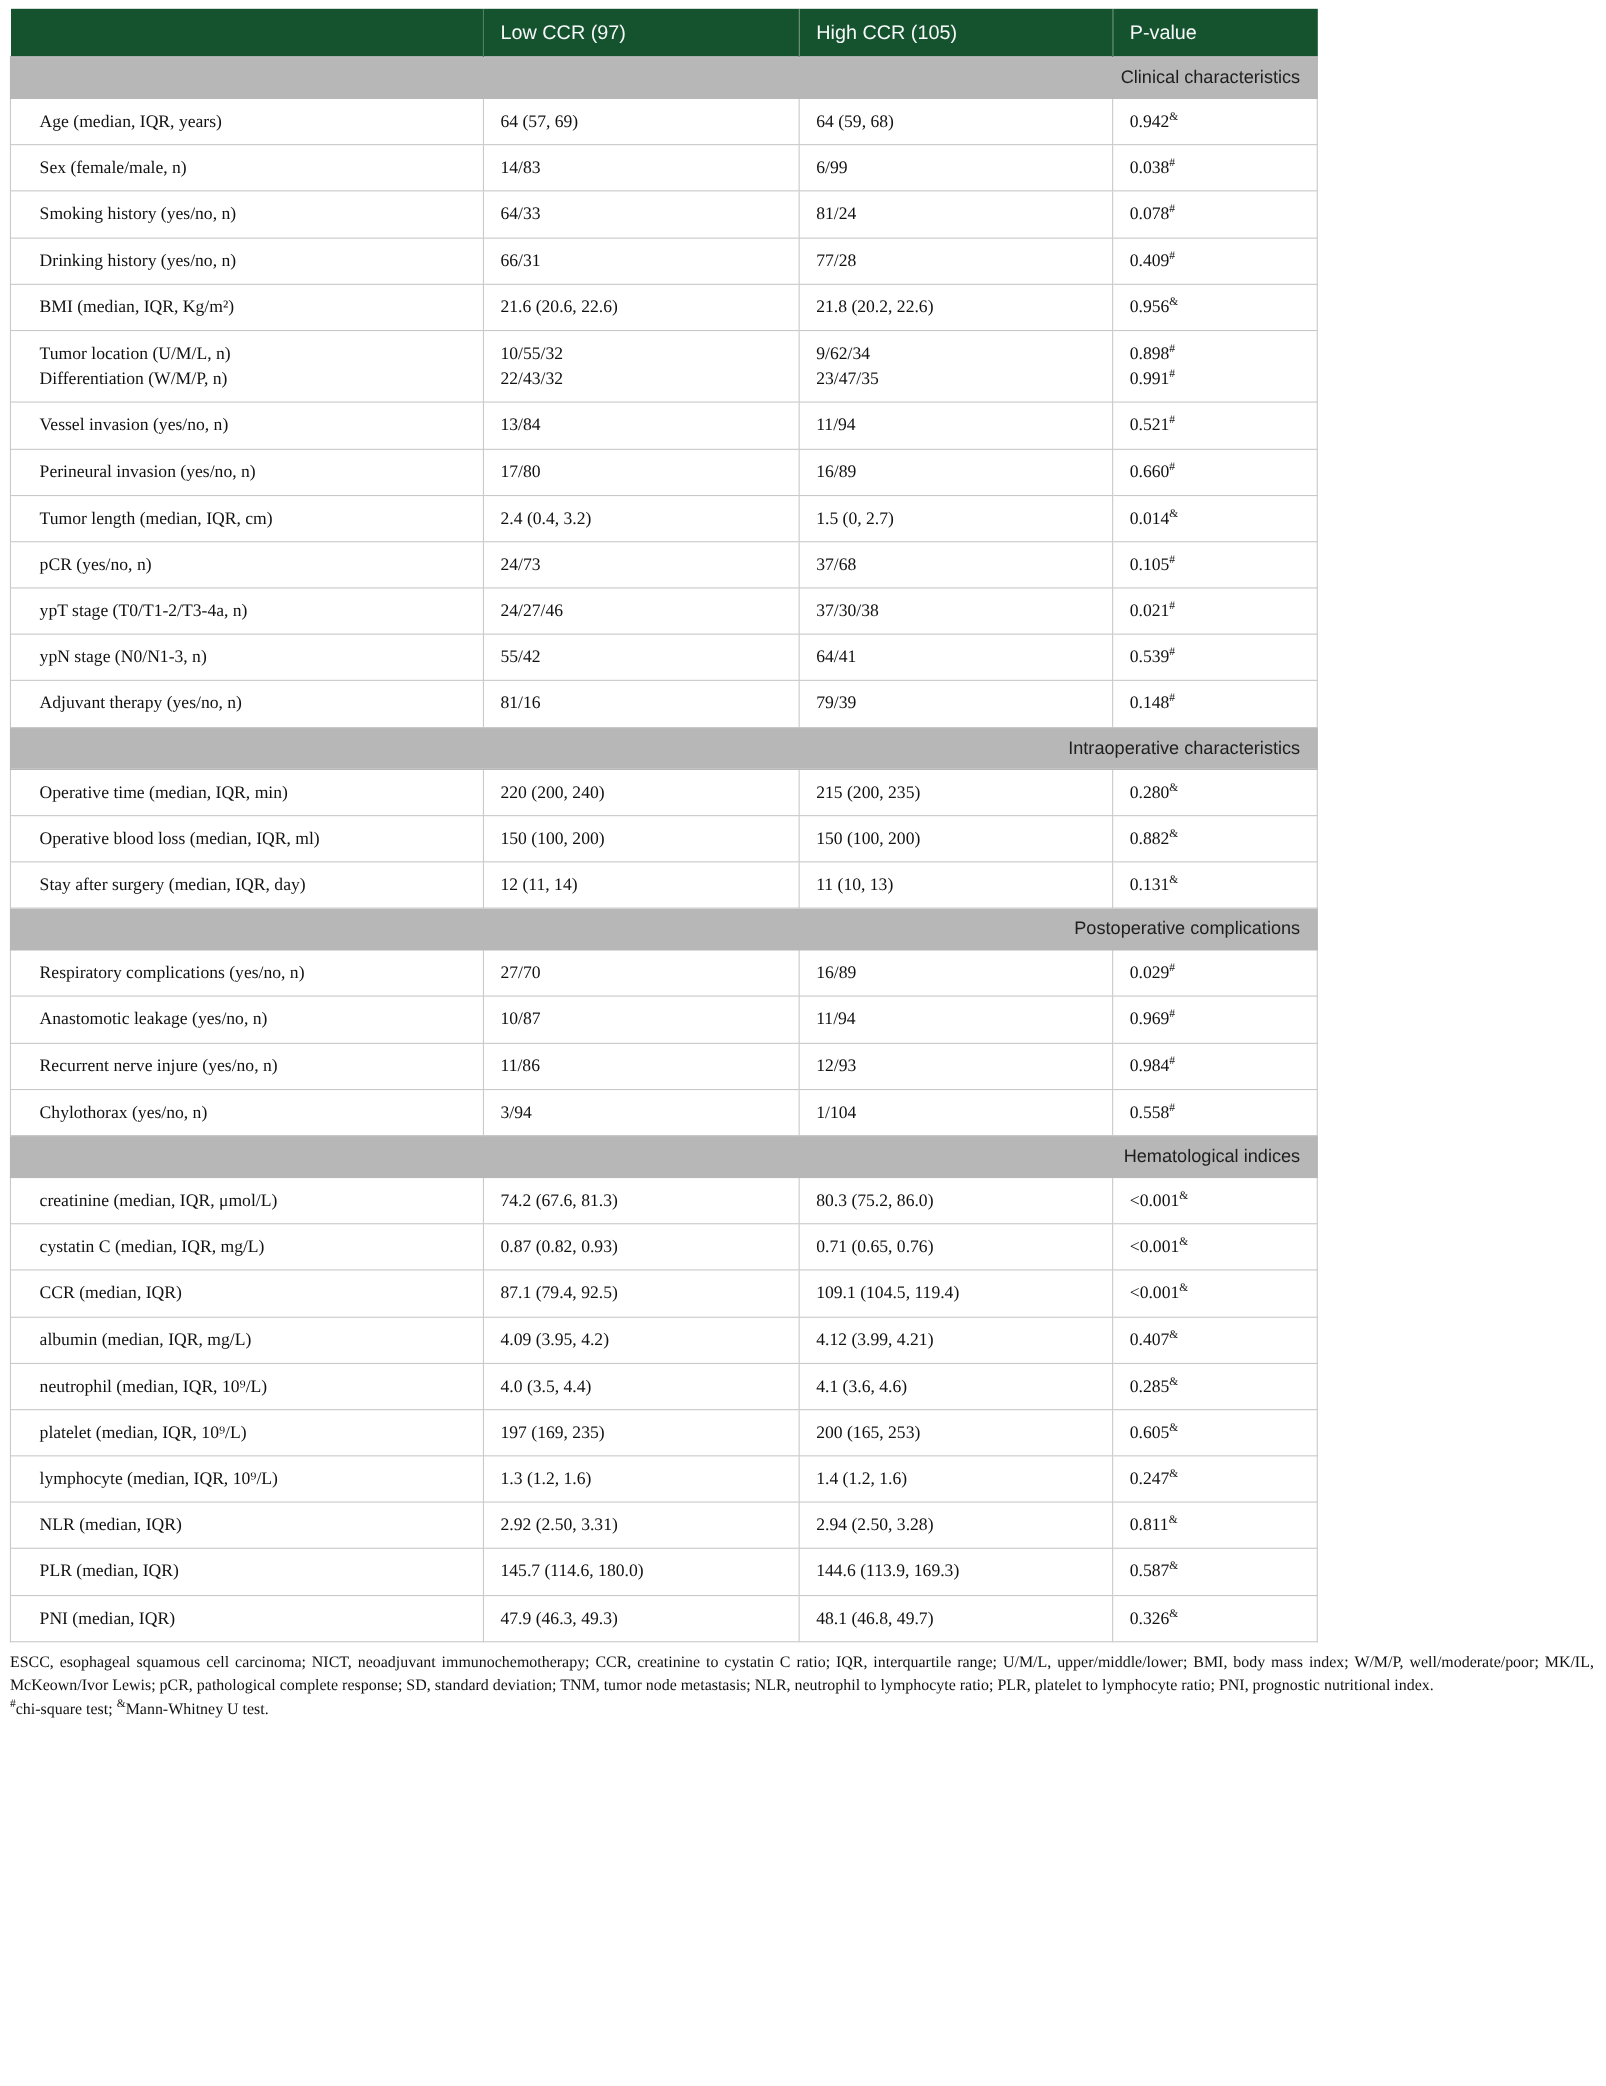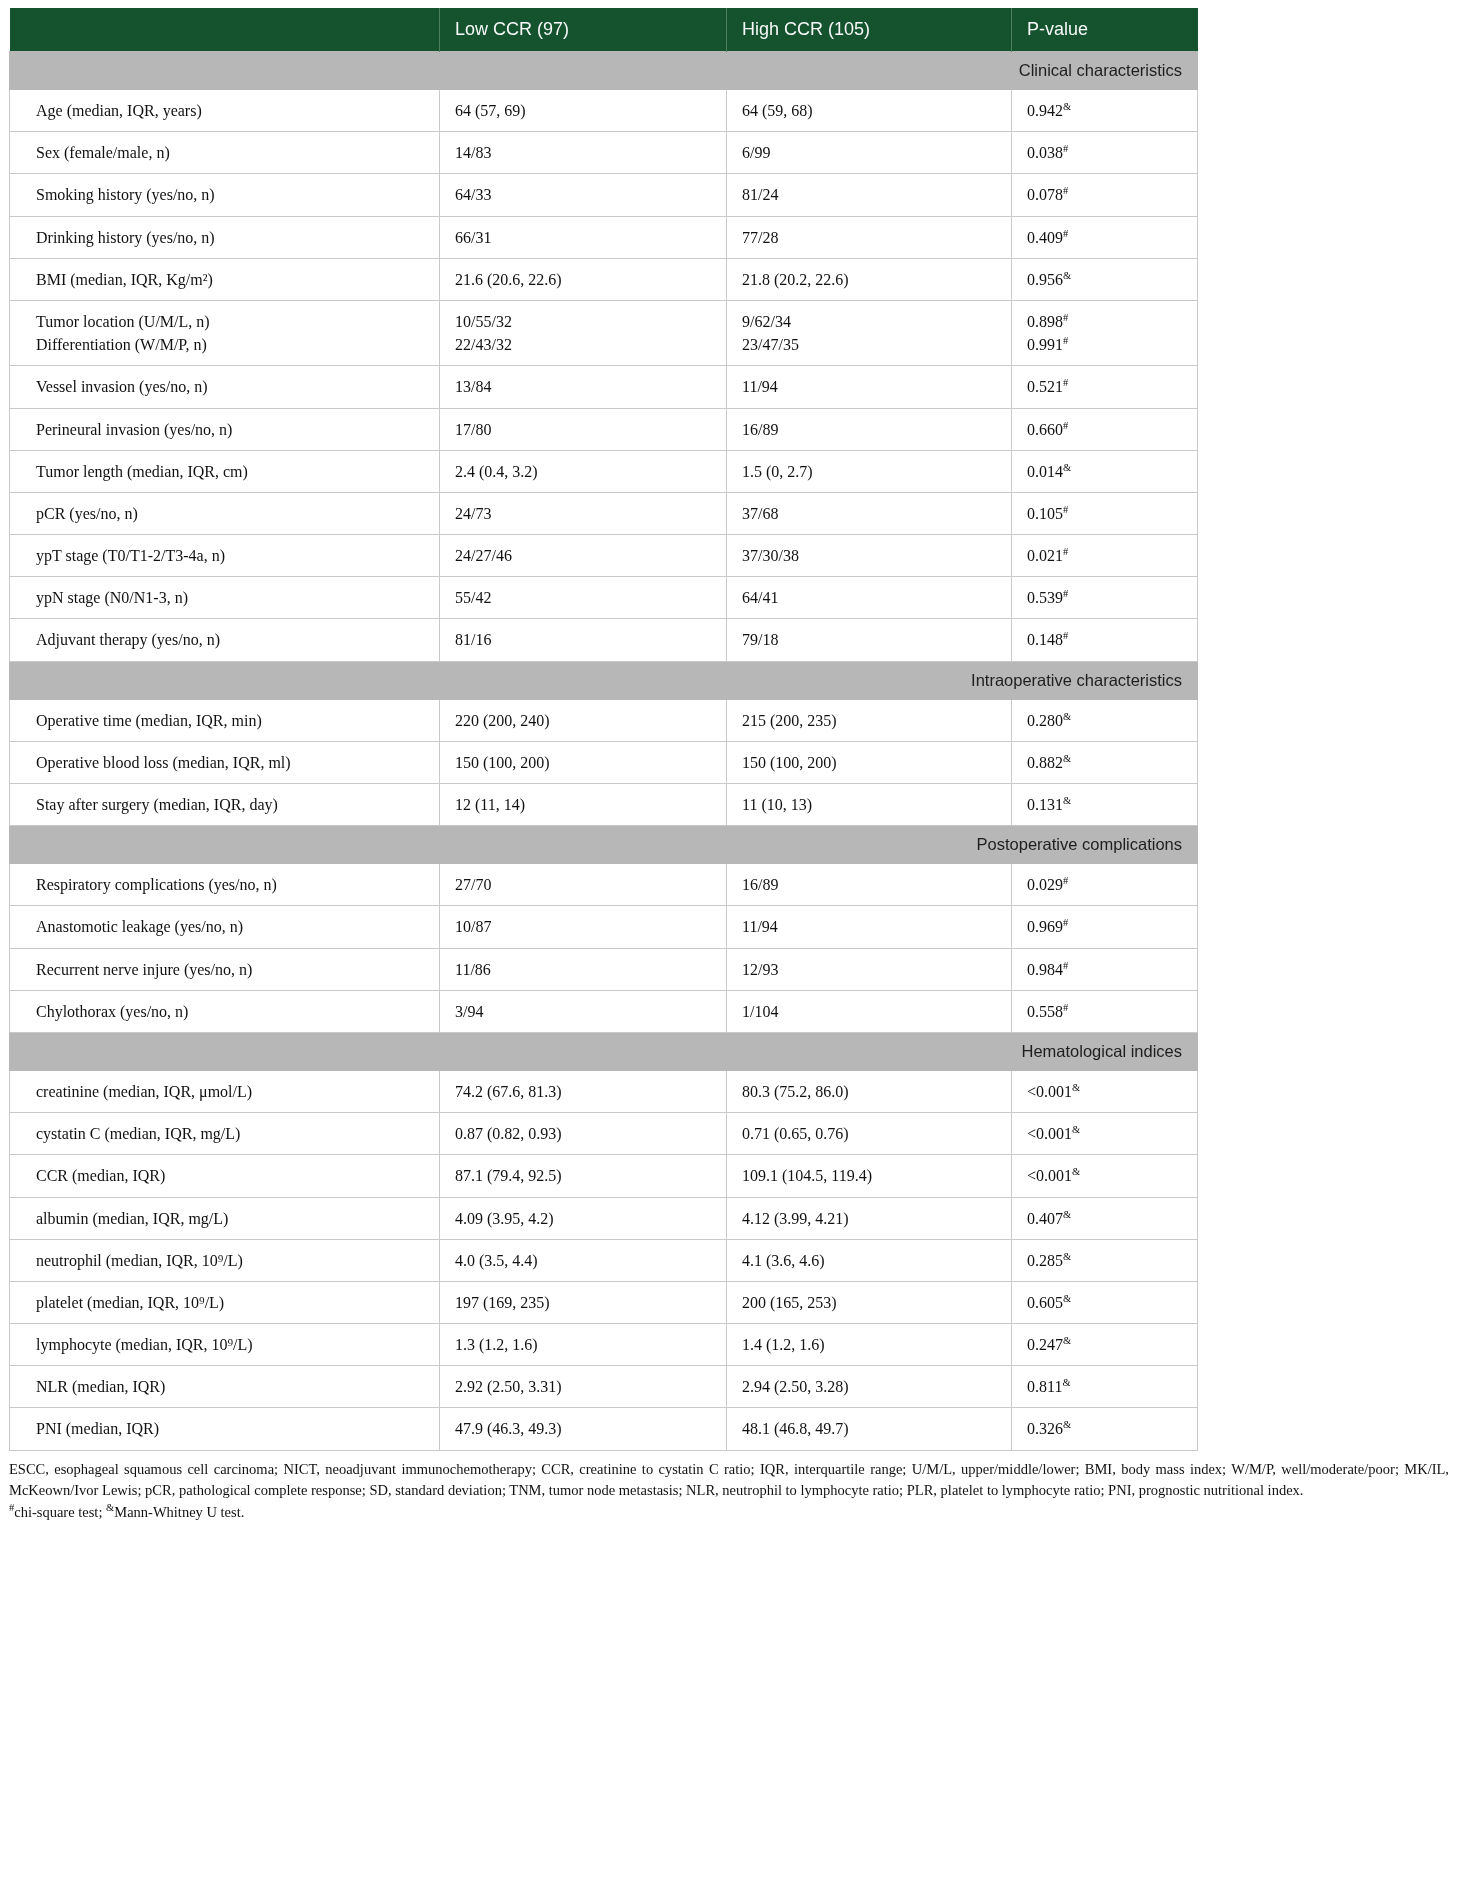--- a/index.html
+++ b/index.html
@@ -168,21 +168,21 @@
       </tr>
       <tr class="data-row">
         <td class="label-cell">ypN stage (N0/N1-3, n)</td>
         <td class="value-cell">55/42</td>
         <td class="value-cell">64/41</td>
         <td class="pvalue-cell">0.539<sup>#</sup></td>
       </tr>
       <tr class="data-row">
         <td class="label-cell">Adjuvant therapy (yes/no, n)</td>
         <td class="value-cell">81/16</td>
-        <td class="value-cell">79/18</td>
+        <td class="value-cell">79/39</td>
         <td class="pvalue-cell">0.148<sup>#</sup></td>
       </tr>
       <tr class="section-row">
         <td colspan="4">Intraoperative characteristics</td>
       </tr>
       <tr class="data-row">
         <td class="label-cell">Operative time (median, IQR, min)</td>
         <td class="value-cell">220 (200, 240)</td>
         <td class="value-cell">215 (200, 235)</td>
         <td class="pvalue-cell">0.280<sup>&amp;</sup></td>
@@ -269,20 +269,26 @@
         <td class="label-cell">lymphocyte (median, IQR, 10⁹/L)</td>
         <td class="value-cell">1.3 (1.2, 1.6)</td>
         <td class="value-cell">1.4 (1.2, 1.6)</td>
         <td class="pvalue-cell">0.247<sup>&amp;</sup></td>
       </tr>
       <tr class="data-row">
         <td class="label-cell">NLR (median, IQR)</td>
         <td class="value-cell">2.92 (2.50, 3.31)</td>
         <td class="value-cell">2.94 (2.50, 3.28)</td>
         <td class="pvalue-cell">0.811<sup>&amp;</sup></td>
+      </tr>
+      <tr class="data-row">
+        <td class="label-cell">PLR (median, IQR)</td>
+        <td class="value-cell">145.7 (114.6, 180.0)</td>
+        <td class="value-cell">144.6 (113.9, 169.3)</td>
+        <td class="pvalue-cell">0.587<sup>&amp;</sup></td>
       </tr>
       <tr class="data-row">
         <td class="label-cell">PNI (median, IQR)</td>
         <td class="value-cell">47.9 (46.3, 49.3)</td>
         <td class="value-cell">48.1 (46.8, 49.7)</td>
         <td class="pvalue-cell">0.326<sup>&amp;</sup></td>
       </tr>
     </tbody>
 </table>
 

